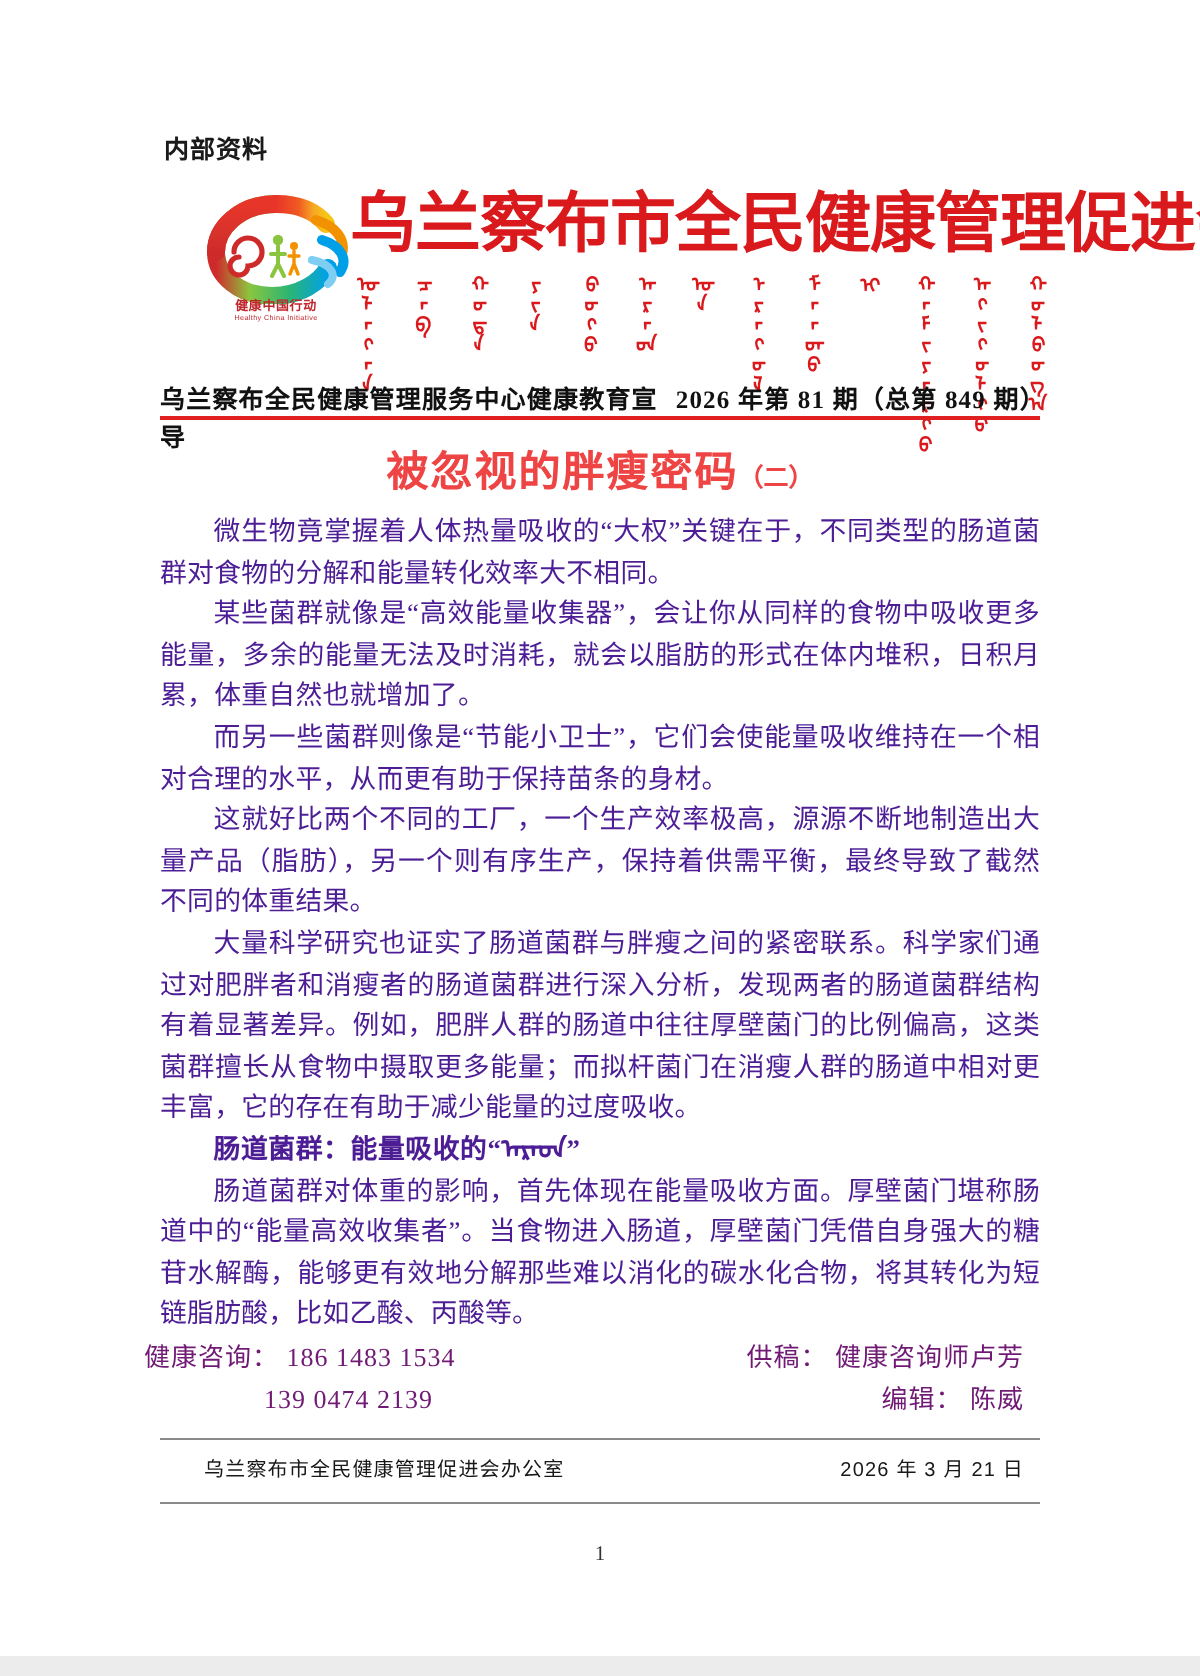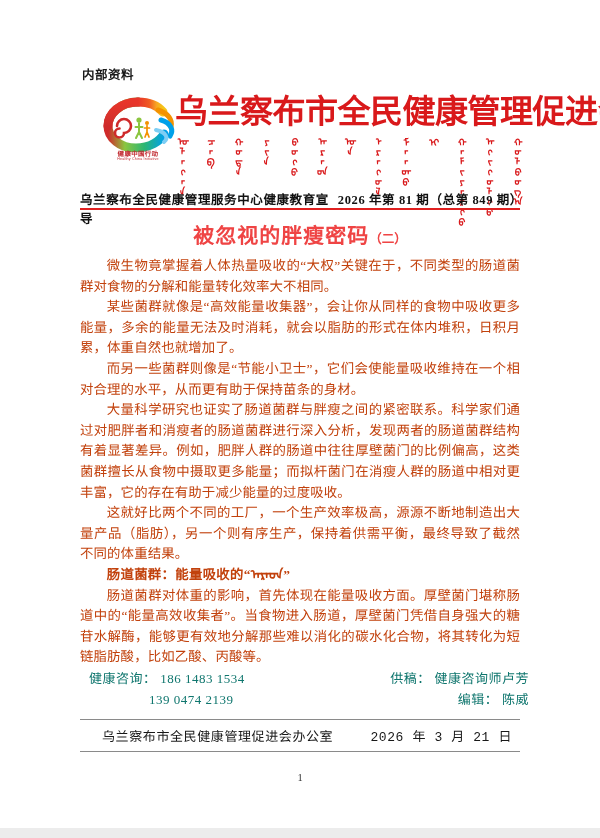--- a/index.html
+++ b/index.html
@@ -168,42 +168,42 @@
     position: absolute;
     left: 80px;
     top: 256px;
     width: 440px;
   }
   .body-block p {
     margin: 0;
     font-family: "Liberation Serif", "DejaVu Serif", serif;
     font-size: 13.4px;
     line-height: 20.6px;
-    color: #c2410c;
+    color: #4c1d95;
     text-align: justify;
     text-justify: inter-ideograph;
     text-indent: 2em;
     letter-spacing: 0.15px;
   }
   .body-block p.sub-heading {
     font-weight: bold;
     text-indent: 2em;
     letter-spacing: 0.3px;
   }
 
   
   .contacts {
     position: absolute;
-    left: 89px;
+    left: 72px;
     top: 668px;
     width: 440px;
     font-family: "Liberation Serif", "DejaVu Serif", serif;
     font-size: 13px;
     line-height: 21px;
-    color: #0f766e;
+    color: #701a75;
     text-align: right;
   }
   .contacts .row {
     display: flex;
     justify-content: space-between;
     align-items: baseline;
   }
   .contacts .left { white-space: pre; letter-spacing: 0.5px; }
   .contacts .right { white-space: pre; letter-spacing: 0.5px; }
 
@@ -225,22 +225,22 @@
     background: #8a8a8a;
   }
   .footer-row {
     position: absolute;
     left: 80px;
     top: 726px;
     width: 440px;
     display: flex;
     justify-content: space-between;
     align-items: baseline;
-    font-family: Liberation Mono, monospace;
-    font-size: 13px;
+    font-family: Liberation Sans, sans-serif;
+    font-size: 10px;
     color: #181818;
     letter-spacing: 0.6px;
   }
   .footer-row .issuer { padding-left: 22px; }
   .footer-row .date   { padding-right: 8px; }
 
   .page-number {
     position: absolute;
     left: 0;
     top: 772px;
@@ -333,22 +333,22 @@
   <div class="red-rule"></div>
 
   <div class="article-title">
     <span>被忽视的胖瘦密码</span><span class="part">（二）</span>
   </div>
 
   <div class="body-block">
     <p>微生物竟掌握着人体热量吸收的“大权”关键在于，不同类型的肠道菌群对食物的分解和能量转化效率大不相同。</p>
     <p>某些菌群就像是“高效能量收集器”，会让你从同样的食物中吸收更多能量，多余的能量无法及时消耗，就会以脂肪的形式在体内堆积，日积月累，体重自然也就增加了。</p>
     <p>而另一些菌群则像是“节能小卫士”，它们会使能量吸收维持在一个相对合理的水平，从而更有助于保持苗条的身材。</p>
+    <p>这就好比两个不同的工厂，一个生产效率极高，源源不断地制造出大量产品（脂肪），另一个则有序生产，保持着供需平衡，最终导致了截然不同的体重结果。</p>
     <p>大量科学研究也证实了肠道菌群与胖瘦之间的紧密联系。科学家们通过对肥胖者和消瘦者的肠道菌群进行深入分析，发现两者的肠道菌群结构有着显著差异。例如，肥胖人群的肠道中往往厚壁菌门的比例偏高，这类菌群擅长从食物中摄取更多能量；而拟杆菌门在消瘦人群的肠道中相对更丰富，它的存在有助于减少能量的过度吸收。</p>
-    <p>这就好比两个不同的工厂，一个生产效率极高，源源不断地制造出大量产品（脂肪），另一个则有序生产，保持着供需平衡，最终导致了截然不同的体重结果。</p>
     <p class="sub-heading">肠道菌群：能量吸收的“ᠠᠷᠠᠳ”</p>
     <p>肠道菌群对体重的影响，首先体现在能量吸收方面。厚壁菌门堪称肠道中的“能量高效收集者”。当食物进入肠道，厚壁菌门凭借自身强大的糖苷水解酶，能够更有效地分解那些难以消化的碳水化合物，将其转化为短链脂肪酸，比如乙酸、丙酸等。</p>
   </div>
 
   <div class="contacts">
     <div class="row">
       <span class="left">健康咨询： 186 1483 1534</span>
       <span class="right">供稿： 健康咨询师卢芳</span>
     </div>
     <div class="row">

